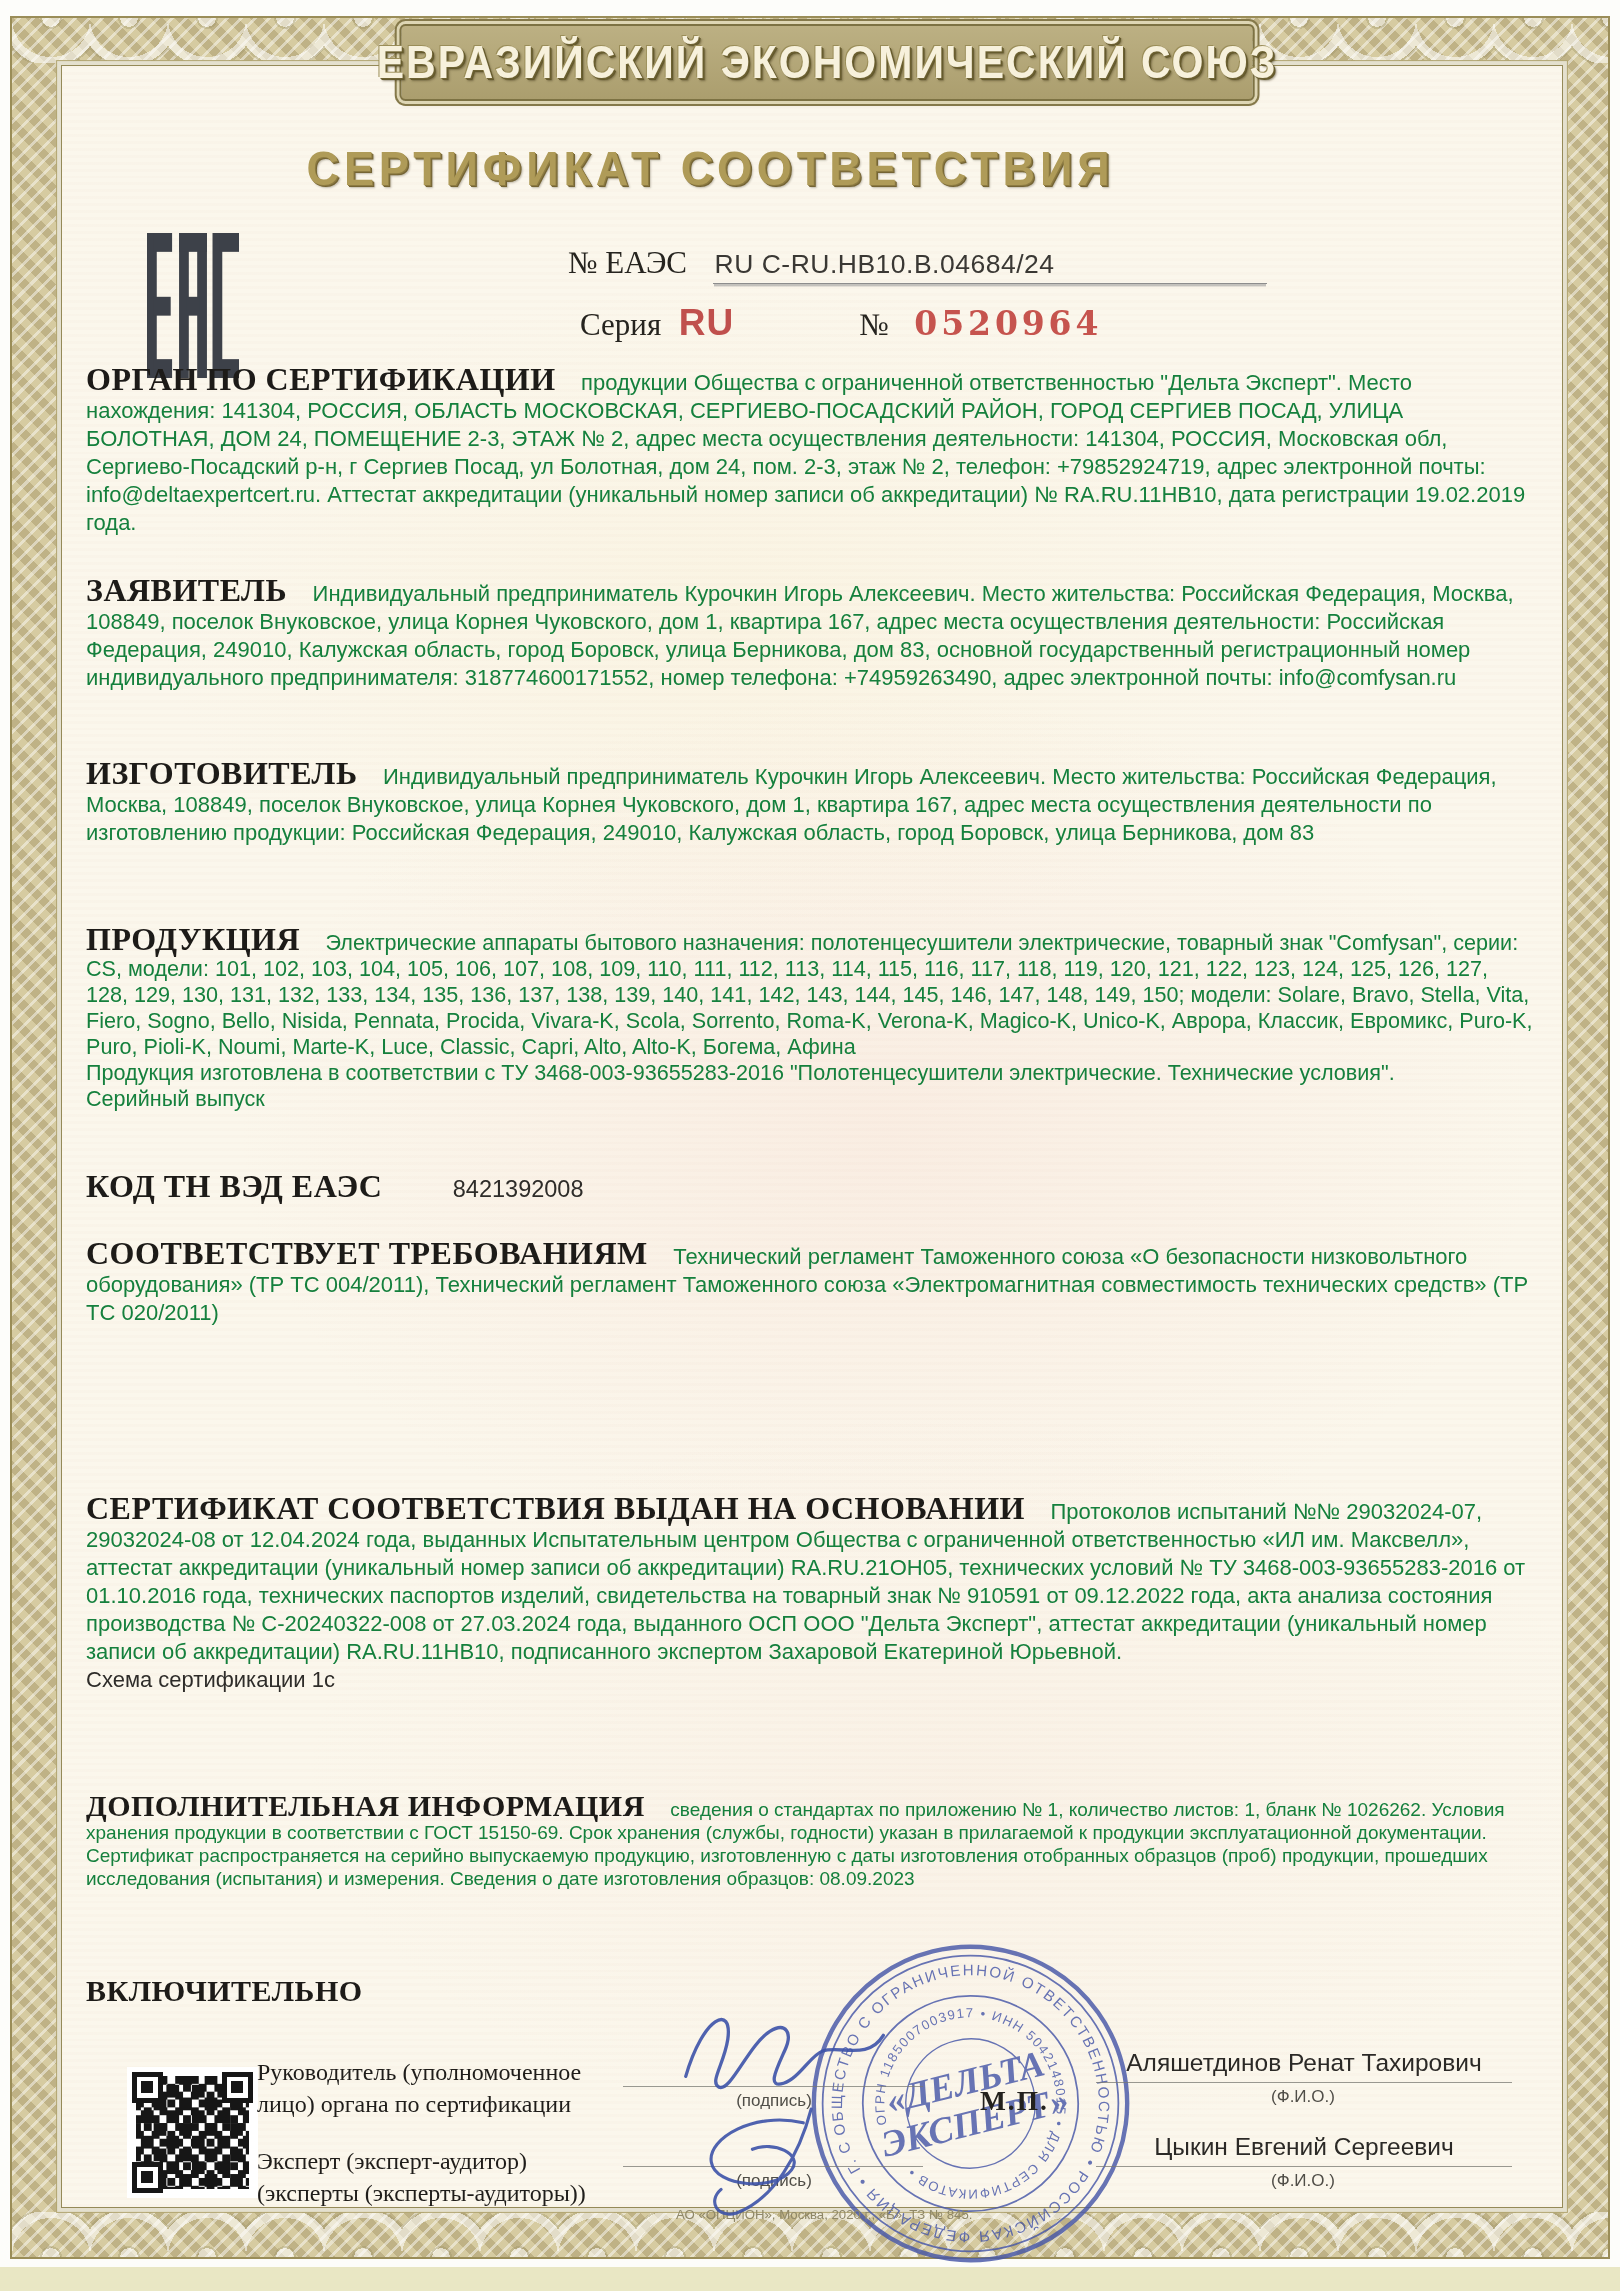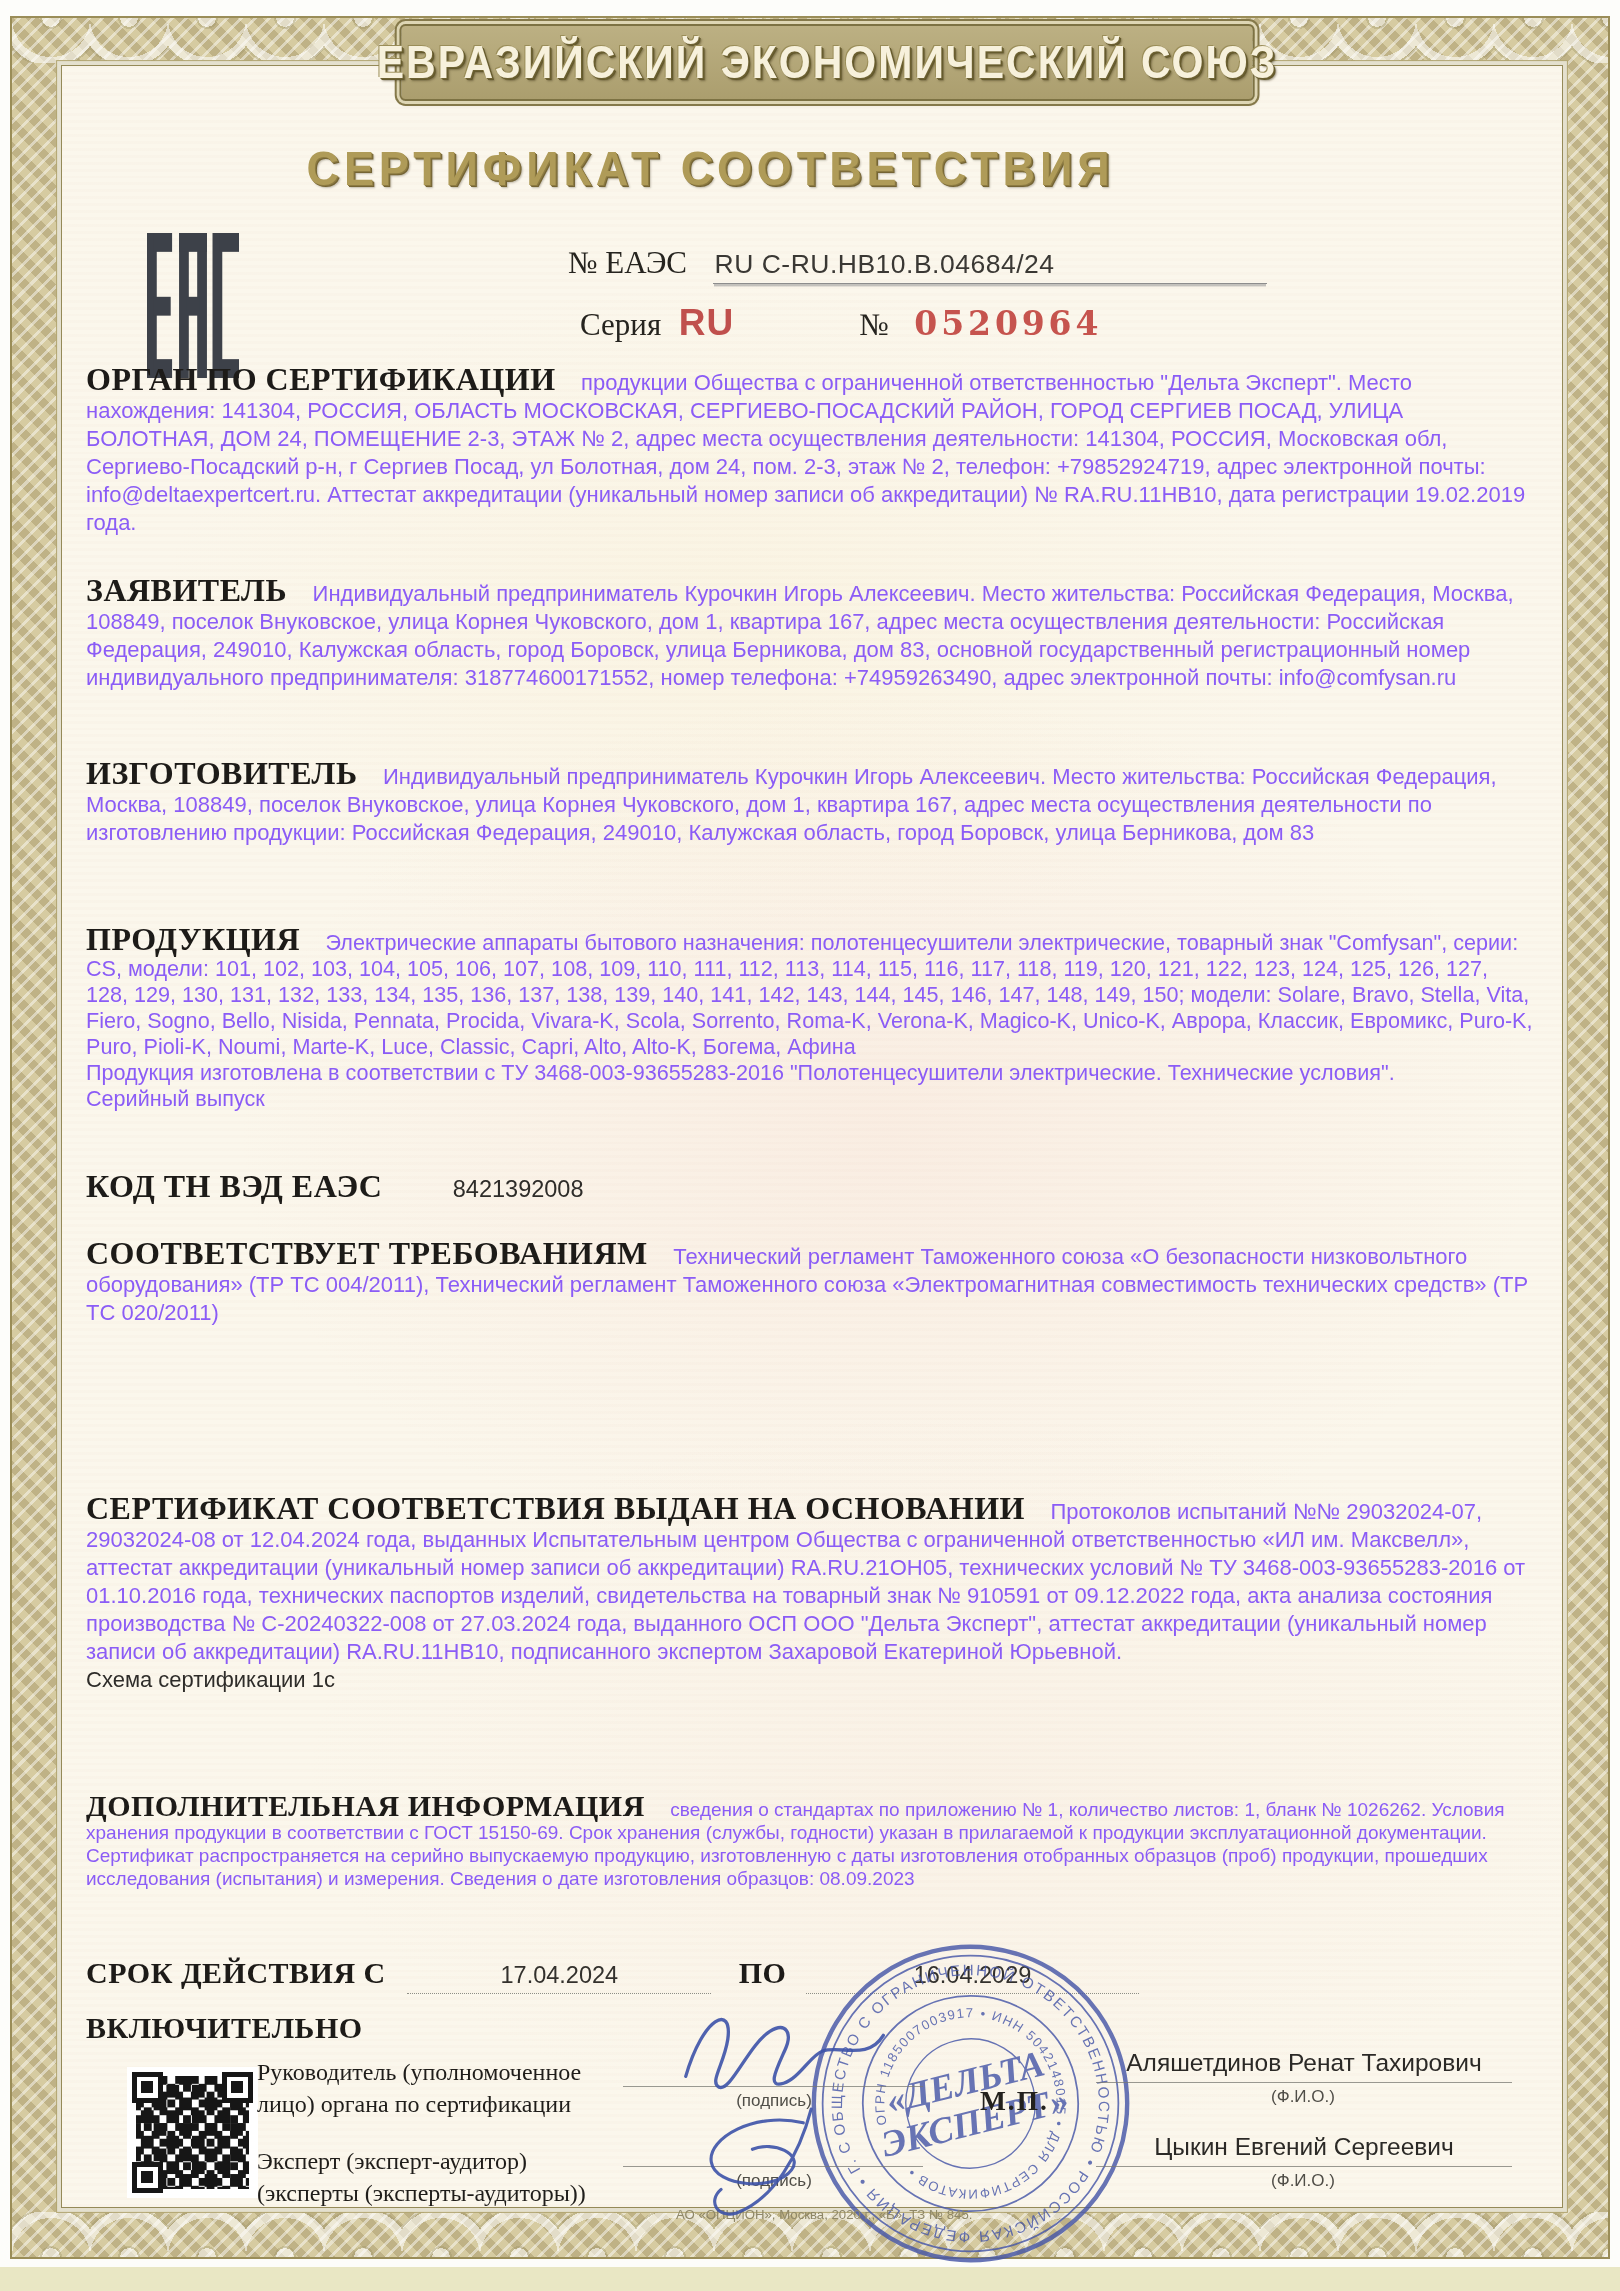--- a/index.html
+++ b/index.html
@@ -52,21 +52,21 @@
   .series-line{position:absolute;left:580px;top:302px;z-index:6;display:flex;align-items:baseline;}
   .series-label{font-family:"Liberation Serif",serif;font-size:31px;color:#26241f;}
   .series-value{font-family:Liberation Sans, sans-serif;font-weight:bold;font-size:37px;color:#c0504d;margin-left:17.6px;letter-spacing:1px;}
   .blank-label{font-family:"Liberation Serif",serif;font-size:31px;color:#26241f;margin-left:125px;}
   .blank-value{font-family:"DejaVu Serif",serif;font-weight:bold;font-size:33px;color:#c6544e;margin-left:25.5px;letter-spacing:3.9px;}
 
   
   .sec{position:absolute;left:86px;width:1449px;z-index:6;margin:0;font-size:22px;line-height:28px;}
   .sec-h{font-family:"Liberation Serif",serif;font-weight:bold;font-size:32px;color:#1d1b18;
     letter-spacing:0.5px;margin-right:25.5px;line-height:28px;}
-  .sec-b{color:#8b5cf6;margin-top:47px;}
+  .sec-b{color:#15803d;margin-top:47px;}
   .sec-organ{top:365px;}
   .sec-applicant{top:576px;}
   .sec-manufacturer{top:759px;}
   .sec-production{top:925px;font-size:21.6px;line-height:26px;}
   .sec-production .sec-b{white-space:pre-line;}
   .sec-code{top:1172px;}
   .code-value{font-size:23.5px;margin-left:45px;color:#2e2c29;}
   .sec-compliance{top:1239px;}
   .sec-basis{top:1494px;}
   .basis-scheme{display:block;color:#2e2c29;}
@@ -194,26 +194,20 @@
   <p class="sec sec-basis">
     <span class="sec-h">СЕРТИФИКАТ СООТВЕТСТВИЯ  ВЫДАН НА ОСНОВАНИИ</span><span class="sec-b">Протоколов испытаний №№ 29032024-07, 29032024-08 от 12.04.2024 года, выданных Испытательным центром Общества с ограниченной ответственностью «ИЛ им. Максвелл», аттестат аккредитации (уникальный номер записи об аккредитации) RA.RU.21ОН05, технических условий № ТУ 3468-003-93655283-2016 от 01.10.2016 года, технических паспортов изделий, свидетельства на товарный знак № 910591 от 09.12.2022 года, акта анализа состояния производства № С-20240322-008 от 27.03.2024 года, выданного ОСП ООО "Дельта Эксперт", аттестат аккредитации (уникальный номер записи об аккредитации) RA.RU.11НВ10, подписанного экспертом Захаровой Екатериной Юрьевной.</span>
     <span class="basis-scheme">Схема сертификации 1с</span>
   </p>
 
   <p class="sec sec-additional">
     <span class="sec-h">ДОПОЛНИТЕЛЬНАЯ ИНФОРМАЦИЯ</span><span class="sec-b">сведения о стандартах по приложению № 1, количество листов: 1, бланк № 1026262. Условия хранения продукции в соответствии с ГОСТ 15150-69. Срок хранения (службы, годности) указан в прилагаемой к продукции эксплуатационной документации. Сертификат распространяется на серийно выпускаемую продукцию, изготовленную с даты изготовления отобранных образцов (проб) продукции, прошедших исследования (испытания) и измерения. Сведения о дате изготовления образцов: 08.09.2023</span>
   </p>
 
   <div class="validity">
-    <div class="validity-row">
-      <span class="v-label">СРОК ДЕЙСТВИЯ С</span>
-      <span class="v-slot from">17.04.2024</span>
-      <span class="v-label v-to">ПО</span>
-      <span class="v-slot to">16.04.2029</span>
-    </div>
     <div class="v-incl">ВКЛЮЧИТЕЛЬНО</div>
   </div>
 
   <div class="qr">
     <div class="qr-mod"></div>
     <div class="finder tl"></div>
     <div class="finder tr"></div>
     <div class="finder bl"></div>
   </div>
 

